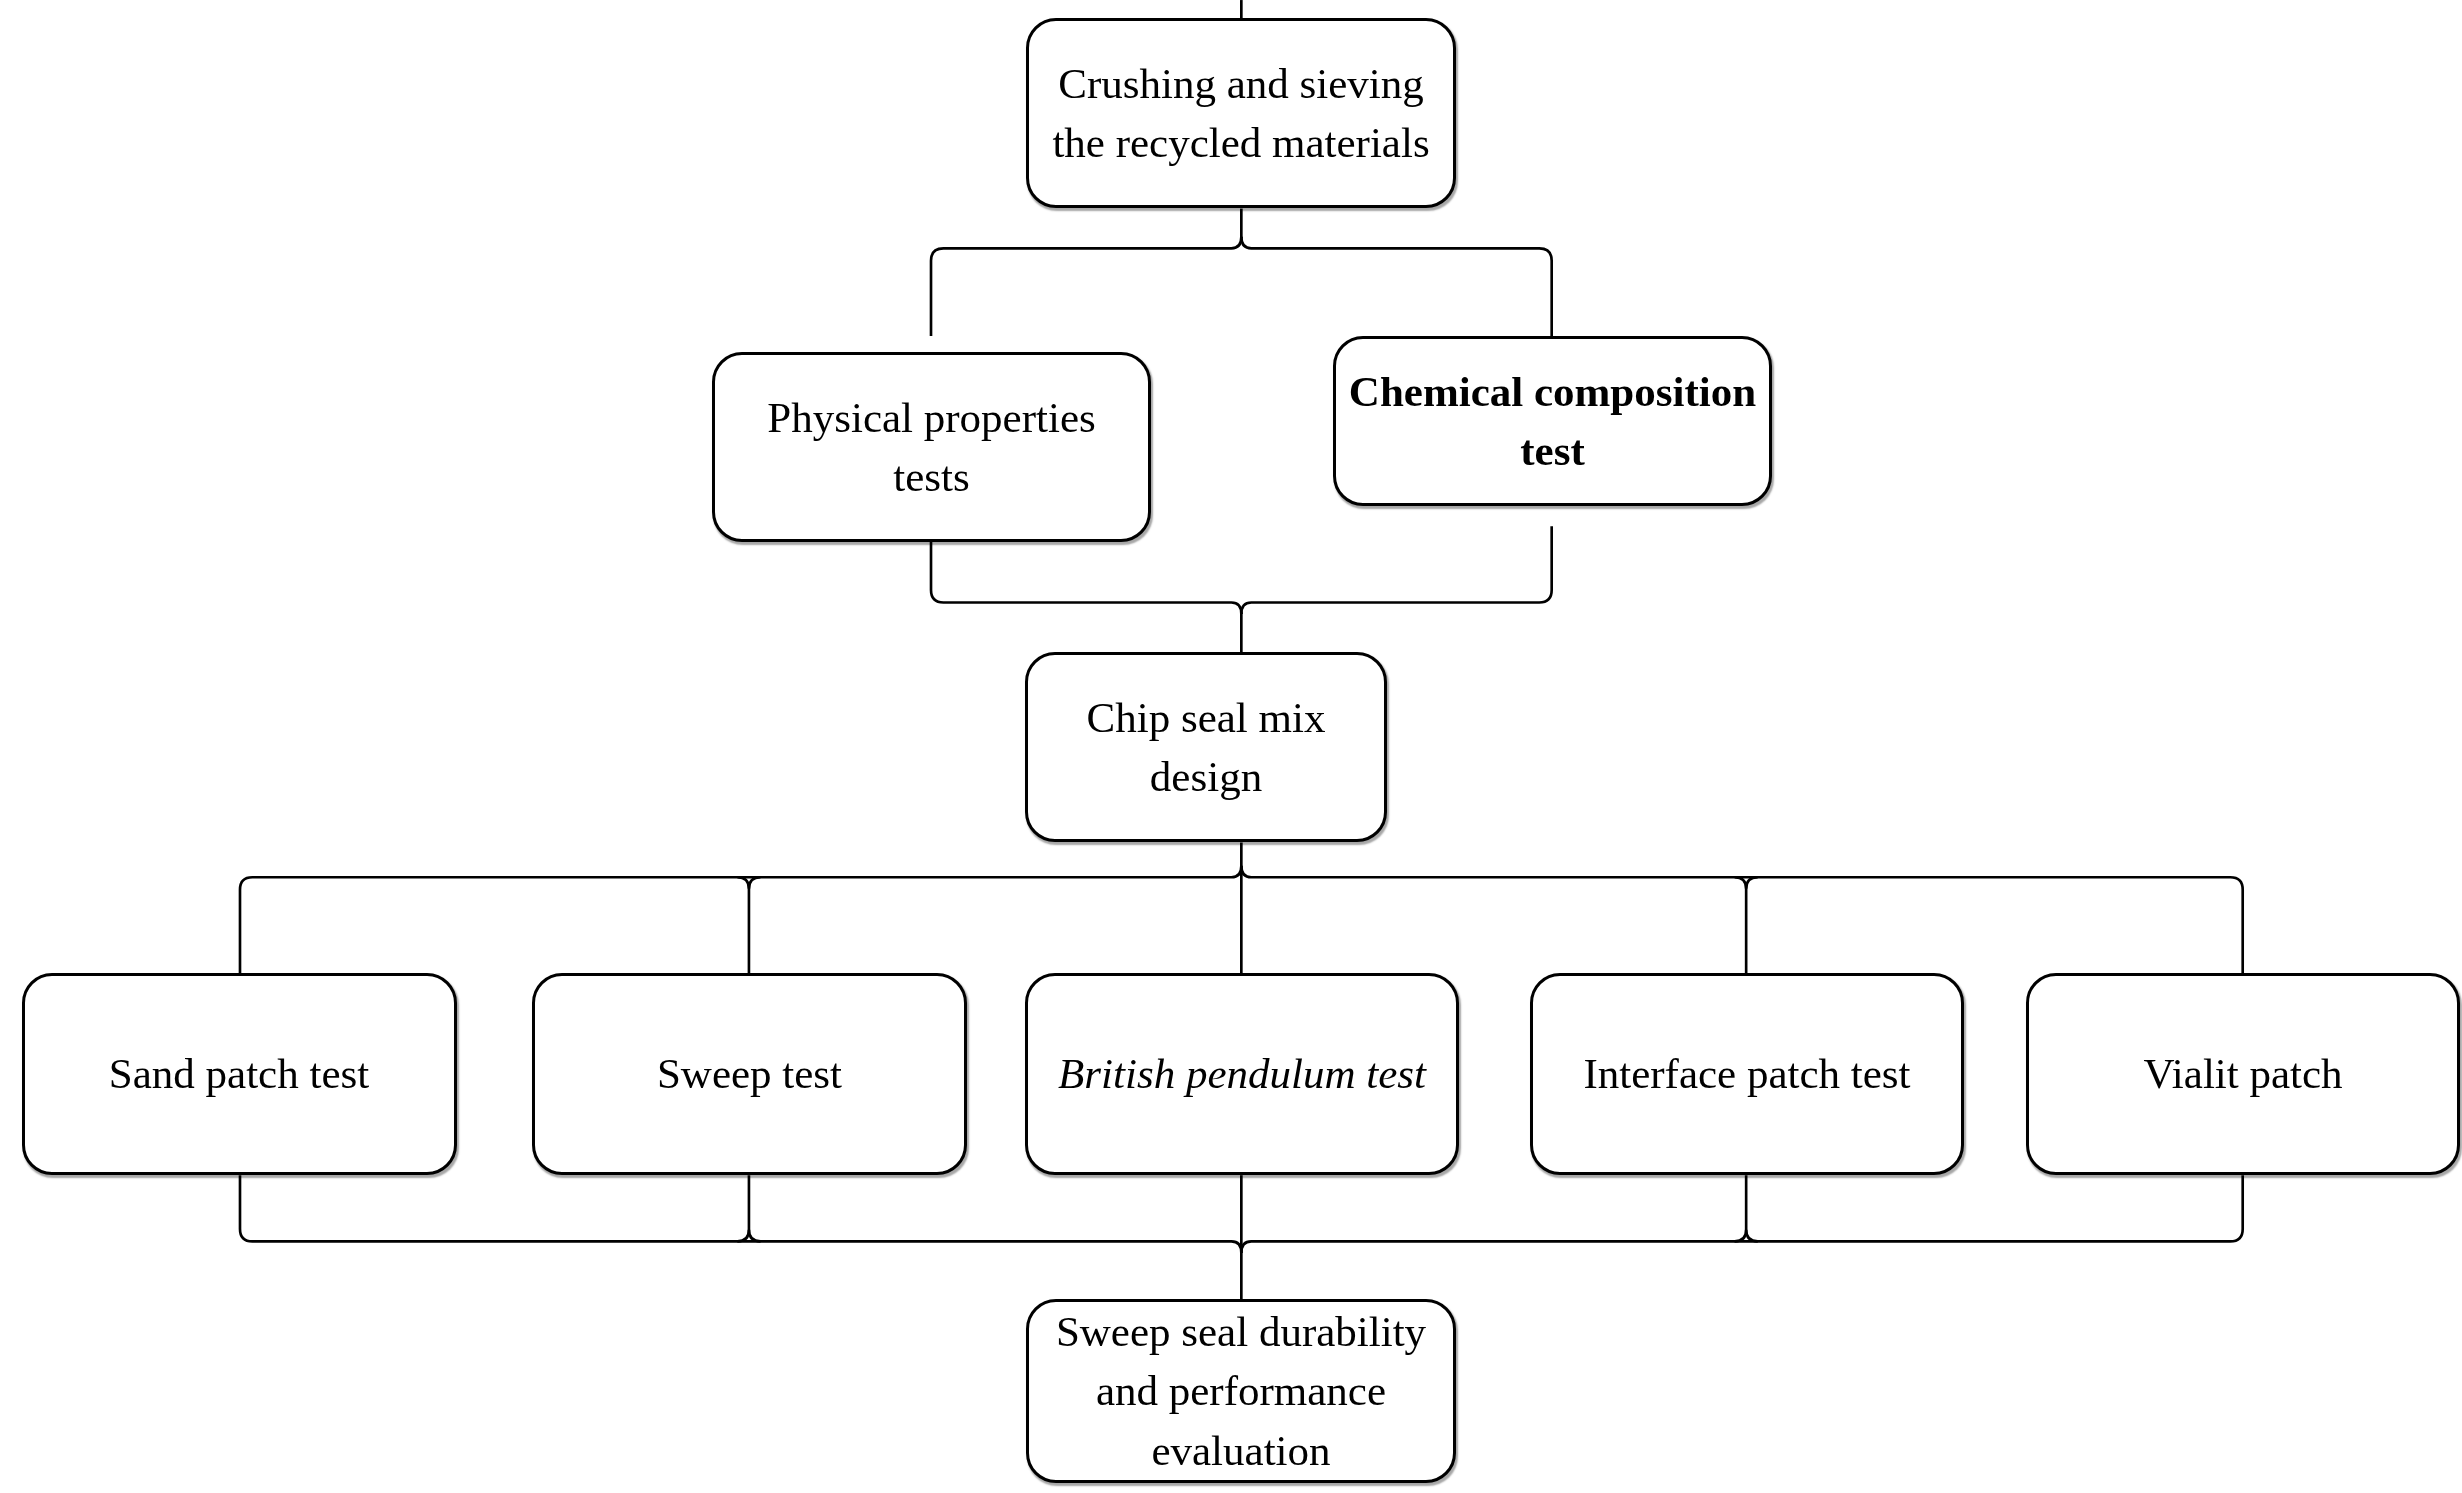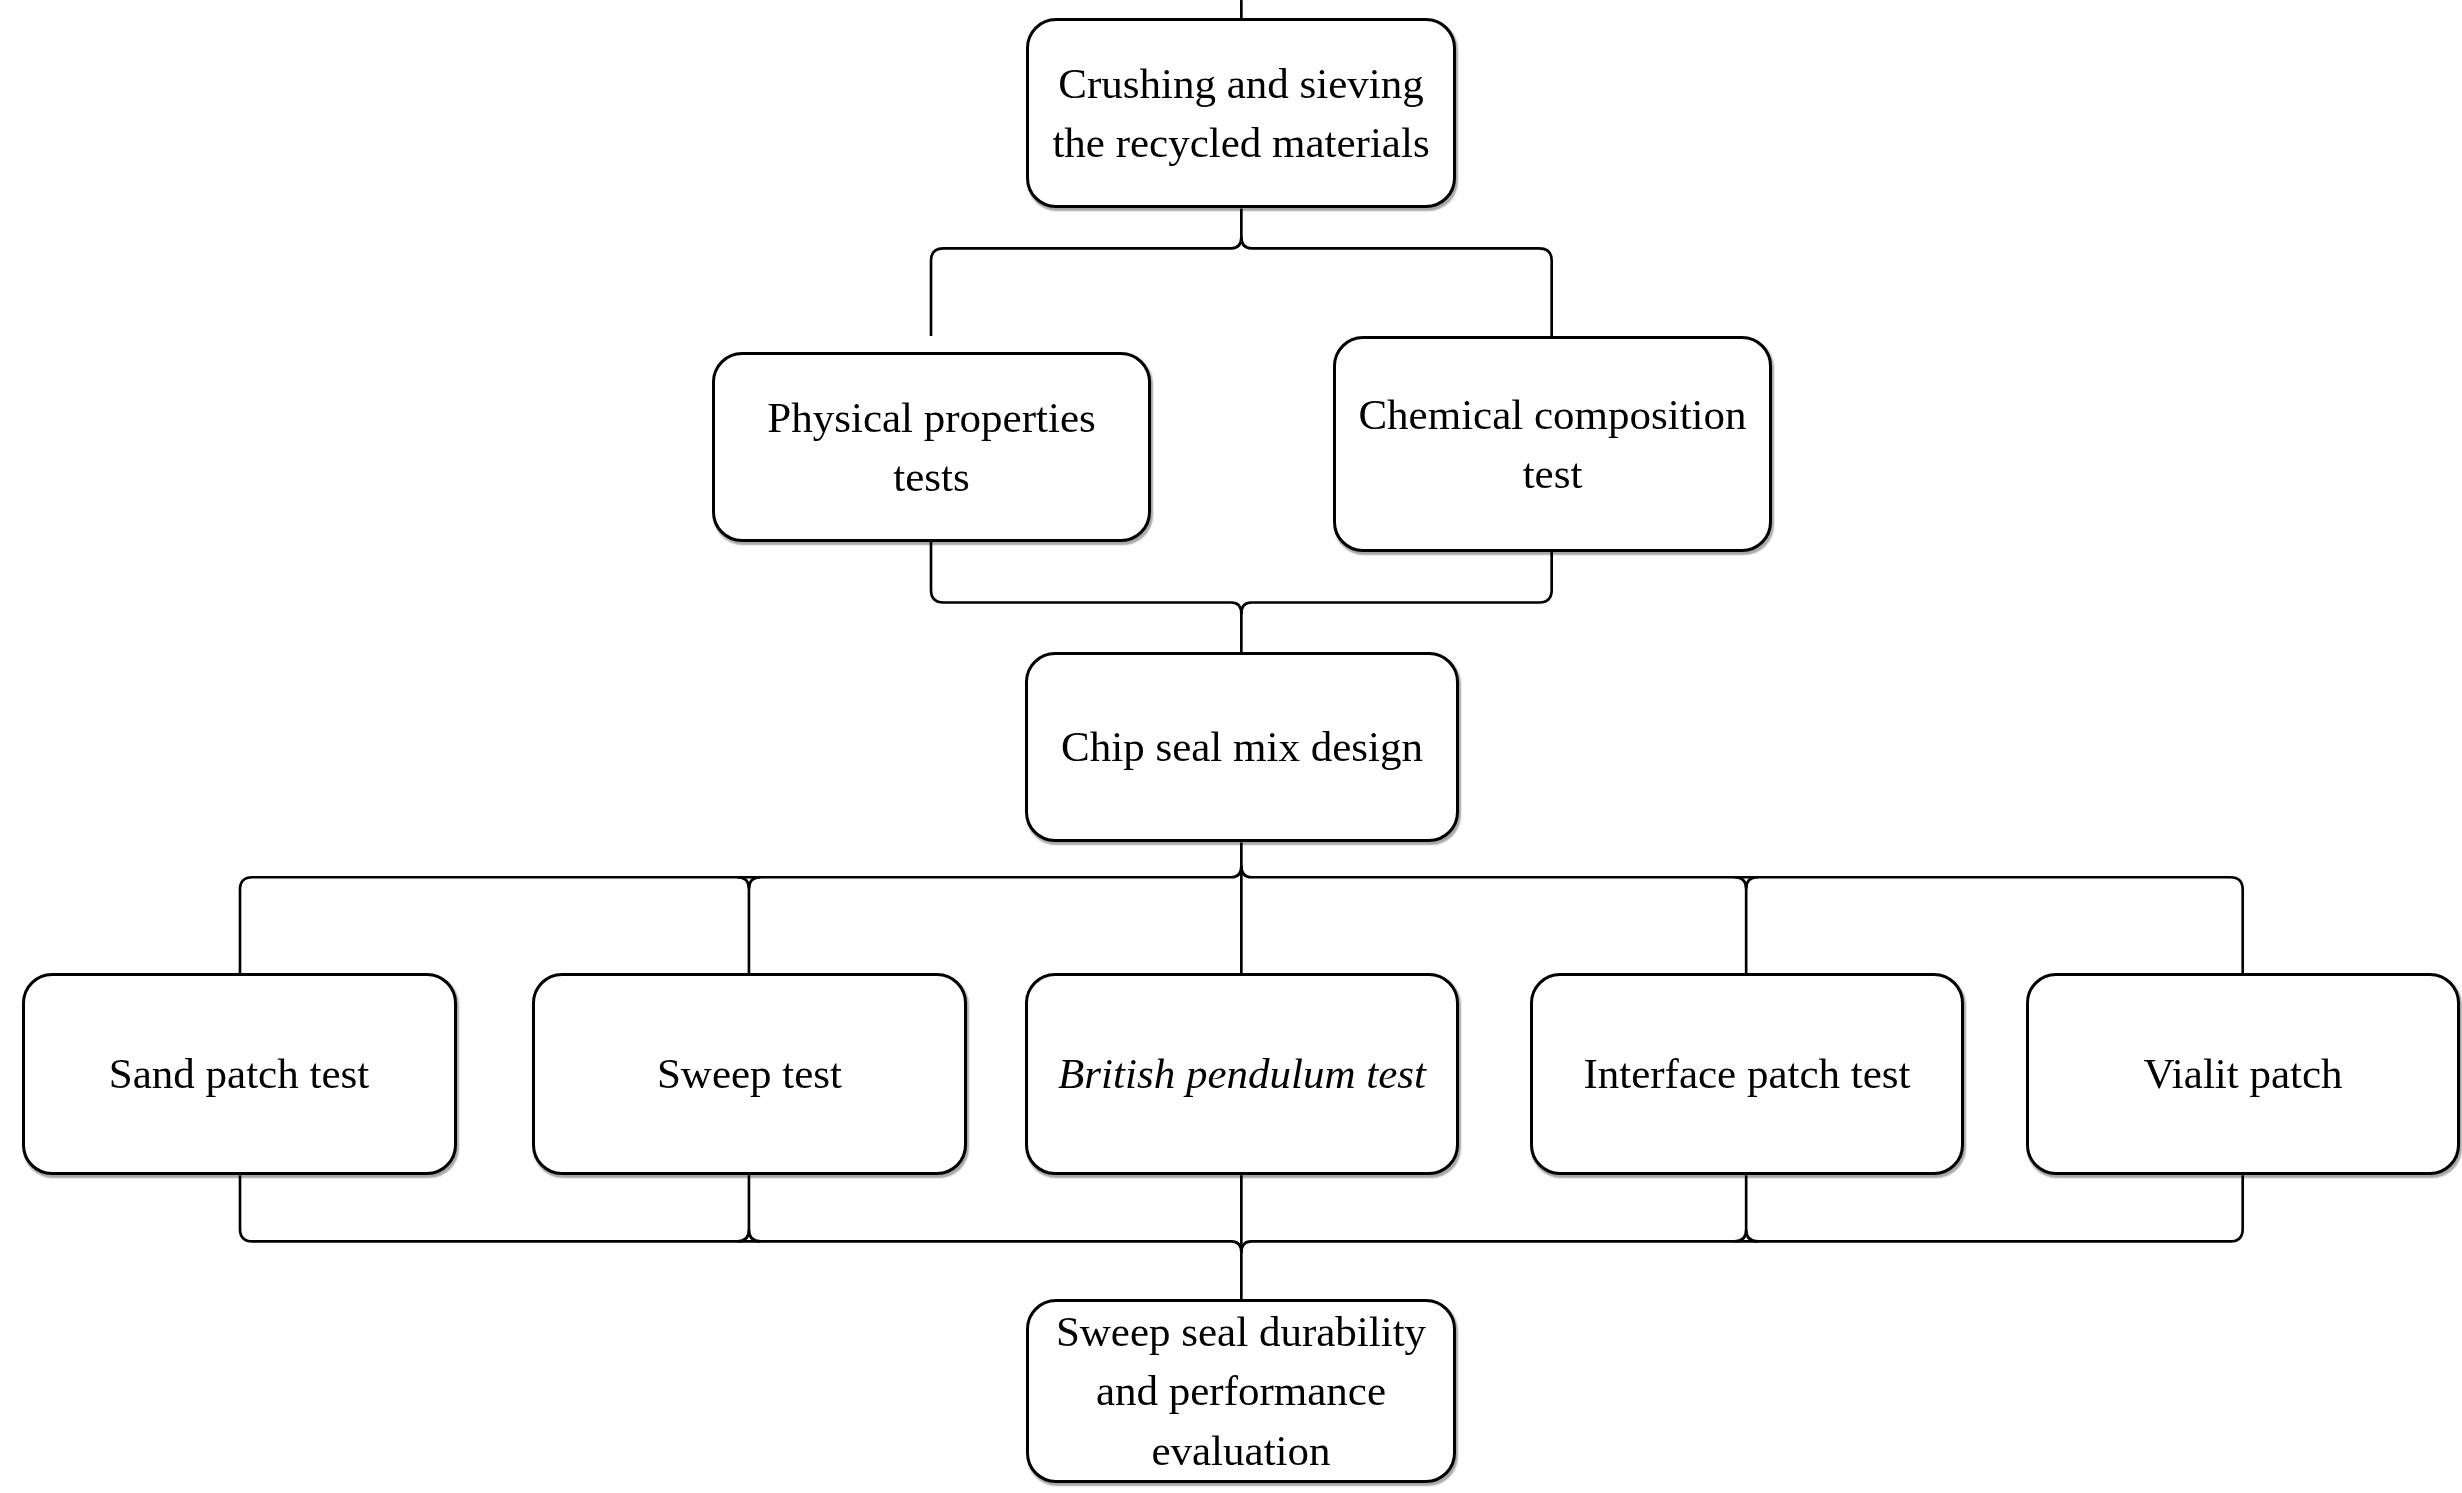--- a/index.html
+++ b/index.html
@@ -44,22 +44,22 @@
     line-height: 1.38;
     box-shadow: 1.7px 2.5px 1.7px rgba(0,0,0,0.35);
   }
   .node .lbl {
     white-space: pre-line;
     padding: 0 6.6px;
   }
   
   #n-crushing   { left: 1026px; top:   18px; width: 430px; height: 190px; }
   #n-physical   { left:  712px; top:  352px; width: 439px; height: 190px; }
-  #n-chemical   { left: 1333px; top:  336px; width: 439px; height: 216px; }
-  #n-mix        { left: 1025px; top:  652px; width: 434px; height: 190px; }
+  #n-chemical   { left: 1333px; top:  336px; width: 439px; height: 170px; font-weight: bold; }
+  #n-mix        { left: 1025px; top:  652px; width: 362px; height: 190px; }
   #n-sand       { left:   21.5px; top: 973px; width: 435px; height: 202px; }
   #n-sweep      { left:  532px; top: 973px; width: 435px; height: 202px; }
   #n-british    { left: 1025px; top: 973px; width: 434px; height: 202px; font-style: italic; }
   #n-interface  { left: 1530px; top: 973px; width: 434px; height: 202px; }
   #n-vialit     { left: 2026px; top: 973px; width: 434px; height: 202px; }
   #n-evaluation { left: 1026px; top: 1299px; width: 430px; height: 184px; }
 </style>
 </head>
 <body>
 

